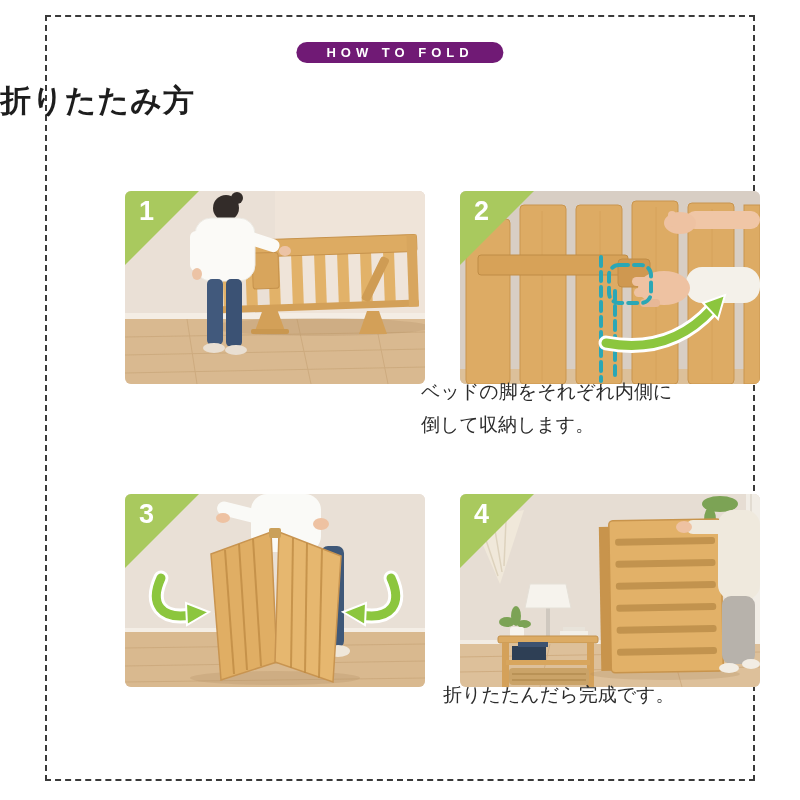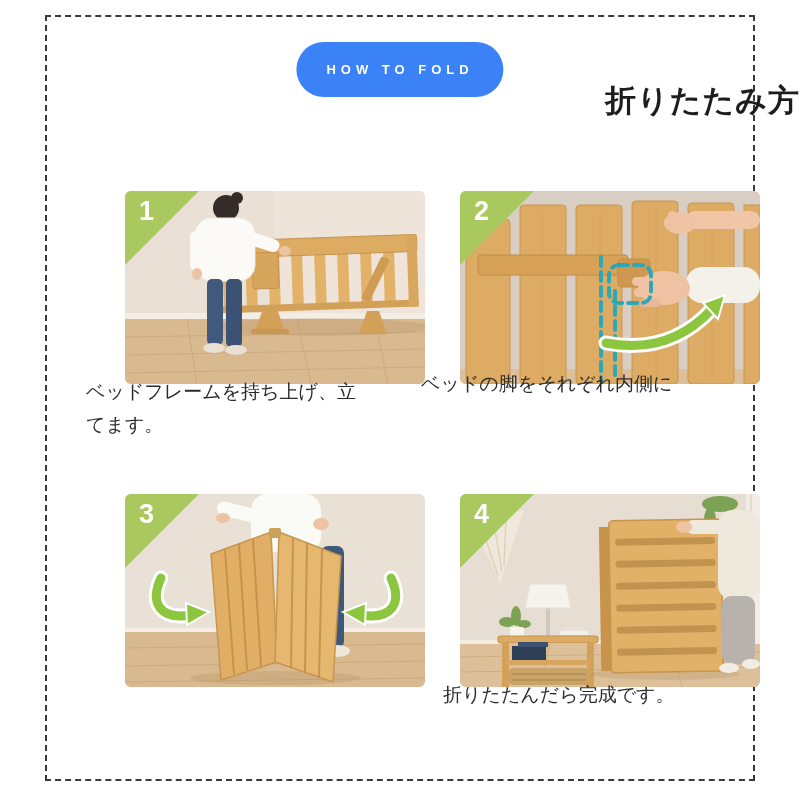--- a/index.html
+++ b/index.html
@@ -6,26 +6,26 @@
   .page{
     position:relative;width:800px;height:800px;background:#ffffff;overflow:hidden;
     font-family:"Liberation Sans","DejaVu Sans",sans-serif;color:#222;
   }
   .dashed-frame{
     position:absolute;left:45px;top:15px;width:706px;height:762px;
     border:2px dashed #3a3a3a;pointer-events:none;
   }
   .badge{
     position:absolute;top:42px;left:50%;transform:translateX(-50%);
-    background:#3b82f6;color:#ffffff;border-radius:999px;
-    padding:20px 30px;font-size:13px;font-weight:bold;letter-spacing:5px;
+    background:#701a75;color:#ffffff;border-radius:999px;
+    padding:3px 30px;font-size:13px;font-weight:bold;letter-spacing:5px;
     white-space:nowrap;z-index:3;
   }
   .title{
-    position:absolute;top:80px;left:0;width:100%;text-align:right;
+    position:absolute;top:80px;left:0;width:100%;text-align:left;
     font-size:31px;font-weight:bold;letter-spacing:1px;color:#1d1d1d;margin:0;
   }
   .photo{
     position:absolute;width:300px;height:193px;border-radius:6px;overflow:hidden;
     background:#e9dfd5;
   }
   .photo svg{display:block;width:300px;height:193px;}
   .photo1{left:85px;top:175px;}
   .photo2{left:420px;top:175px;}
   .photo3{left:85px;top:478px;}
@@ -36,21 +36,21 @@
   }
   .corner .num{
     position:absolute;left:14px;top:5px;color:#ffffff;
     font-size:27px;font-weight:bold;
   }
   .caption{
     position:absolute;width:320px;font-size:19px;line-height:1.72;
     color:#2b2b2b;margin:0;
   }
   .cap1{left:86px;top:376px;}
-  .cap2{left:421px;top:368px;}
+  .cap2{left:421px;top:376px;}
   .cap3{left:86px;top:679px;}
   .cap4{left:443px;top:679px;}
   .caption .line{display:block;}
 </style>
 </head>
 <body>
 
 <div class="page">
 
   <div class="dashed-frame"></div>
@@ -280,25 +280,22 @@
         <rect x="262" y="102" width="33" height="68" rx="9" fill="#b7b2ab"></rect>
         <ellipse cx="269" cy="174" rx="10" ry="5" fill="#f2ede4"></ellipse>
         <ellipse cx="291" cy="170" rx="9" ry="5" fill="#f2ede4"></ellipse>
       </g>
     </svg>
     <div class="corner">
       <span class="num">4</span>
     </div>
   </figure>
 
-  <p class="caption cap1">
-    <span class="line">ベッドフレームを持ち上げ、立</span>
-    <span class="line">てます。</span>
-  </p>
   <p class="caption cap2">
     <span class="line">ベッドの脚をそれぞれ内側に</span>
+    <span class="line">倒して収納します。</span>
   </p>
   <p class="caption cap4">
     <span class="line">折りたたんだら完成です。</span>
     <span class="line"></span>
   </p>
 
 </div>
 
 </body></html>

